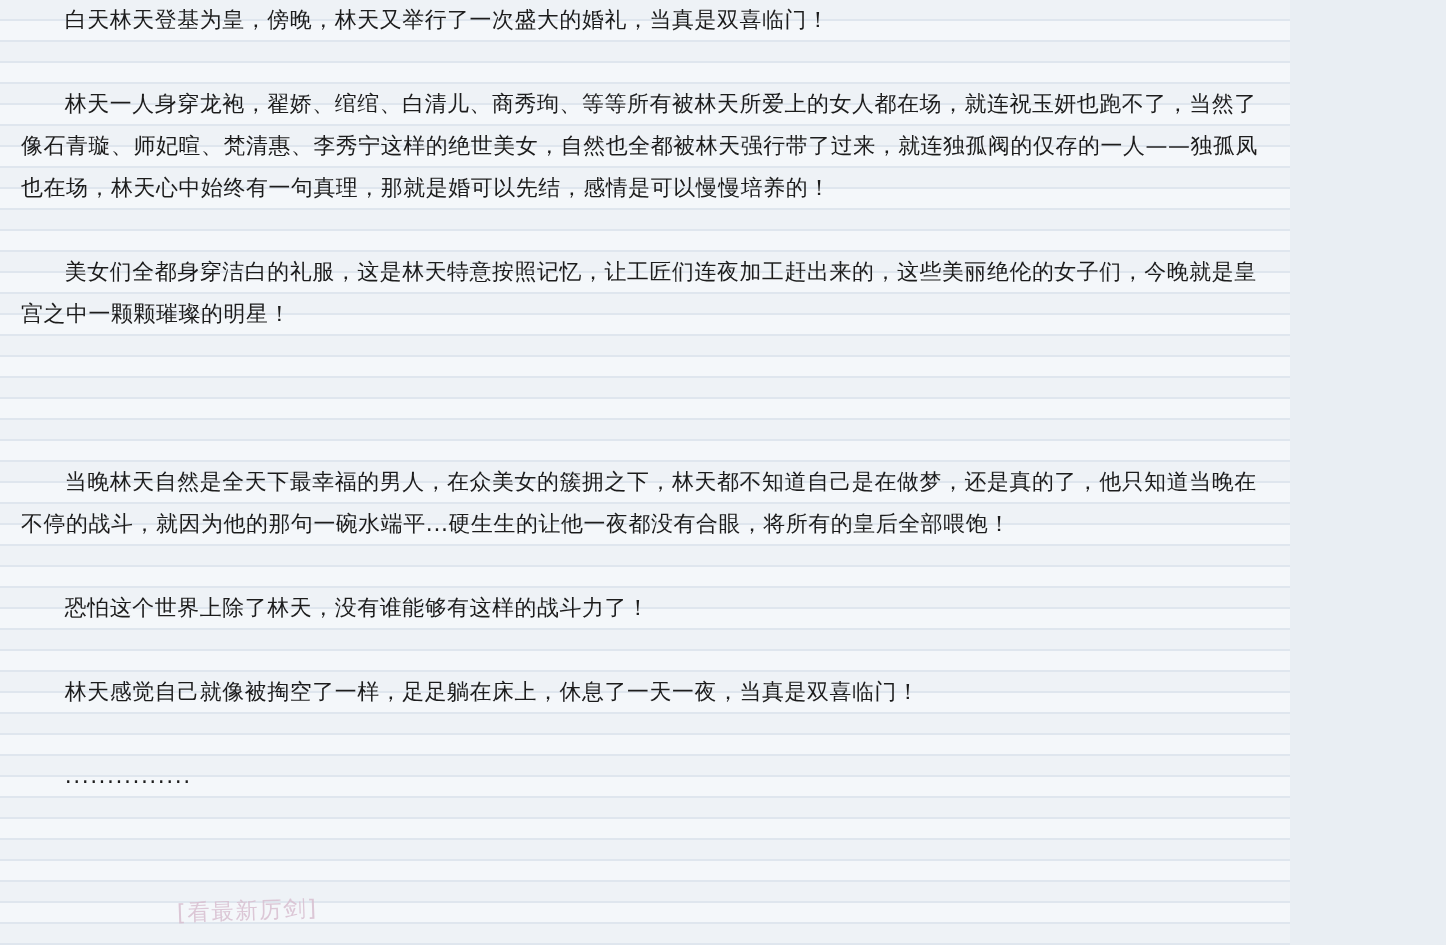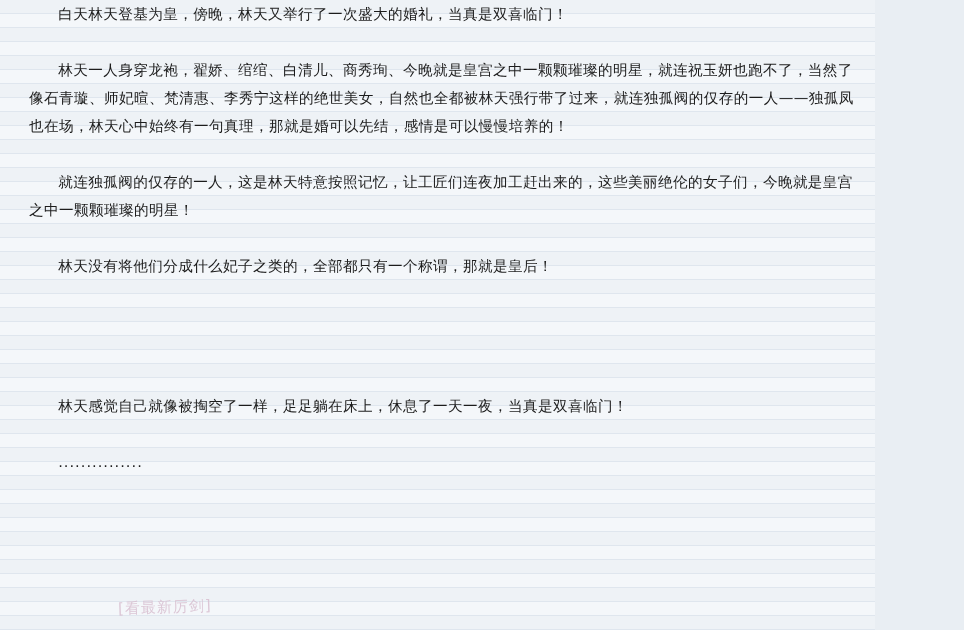--- a/index.html
+++ b/index.html
@@ -23,21 +23,20 @@
         #eef2f6 0px,
         #eef2f6 13px,
         #dfe6ee 13px,
         #dfe6ee 14px,
         #f4f7fa 14px,
         #f4f7fa 27px,
         #dfe6ee 27px,
         #dfe6ee 28px
       );
     overflow: hidden;
-    padding-left: 15px;
   }
   #text-body {
     position: relative;
     z-index: 2;
     padding: 0 14px;
     box-sizing: border-box;
   }
   .para {
     font-size: 14.6px;
     line-height: 28px;
@@ -72,28 +71,29 @@
   }
 </style>
 </head>
 <body>
 
 <div id="page">
 
   <div id="text-body">
     <p class="para">白天林天登基为皇，傍晚，林天又举行了一次盛大的婚礼，当真是双喜临门！</p>
     <p class="para blank"></p>
-    <p class="para">林天一人身穿龙袍，翟娇、绾绾、白清儿、商秀珣、今晚就是皇宫之中一颗颗璀璨的明星，就连祝玉妍也跑不了，当然了像石青璇、师妃暄、梵清惠、李秀宁这样的绝世美女，自然也全都被林天强行带了过来，就连独孤阀的仅存的一人——独孤凤也在场，林天心中始终有一句真理，那就是婚可以先结，感情是可以慢慢培养的！</p>
+    <p class="para">林天一人身穿龙袍，翟娇、绾绾、白清儿、商秀珣、等等所有被林天所爱上的女人都在场，就连祝玉妍也跑不了，当然了像石青璇、师妃暄、梵清惠、李秀宁这样的绝世美女，自然也全都被林天强行带了过来，就连独孤阀的仅存的一人——独孤凤也在场，林天心中始终有一句真理，那就是婚可以先结，感情是可以慢慢培养的！</p>
     <p class="para blank"></p>
-    <p class="para">就连独孤阀的仅存的一人，这是林天特意按照记忆，让工匠们连夜加工赶出来的，这些美丽绝伦的女子们，今晚就是皇宫之中一颗颗璀璨的明星！</p>
-    <p class="para blank"></p>
-    <p class="para">林天没有将他们分成什么妃子之类的，全部都只有一个称谓，那就是皇后！</p>
+    <p class="para">美女们全都身穿洁白的礼服，这是林天特意按照记忆，让工匠们连夜加工赶出来的，这些美丽绝伦的女子们，今晚就是皇宫之中一颗颗璀璨的明星！</p>
     <p class="para blank"></p>
     <p class="para blank"></p>
     <p class="para blank"></p>
+    <p class="para">当晚林天自然是全天下最幸福的男人，在众美女的簇拥之下，林天都不知道自己是在做梦，还是真的了，他只知道当晚在不停的战斗，就因为他的那句一碗水端平...硬生生的让他一夜都没有合眼，将所有的皇后全部喂饱！</p>
+    <p class="para blank"></p>
+    <p class="para">恐怕这个世界上除了林天，没有谁能够有这样的战斗力了！</p>
     <p class="para blank"></p>
     <p class="para">林天感觉自己就像被掏空了一样，足足躺在床上，休息了一天一夜，当真是双喜临门！</p>
     <p class="para blank"></p>
     <p class="para dots">...............</p>
   </div>
 
   <div class="watermark">[看最新厉剑]</div>
 
 </div>
 

